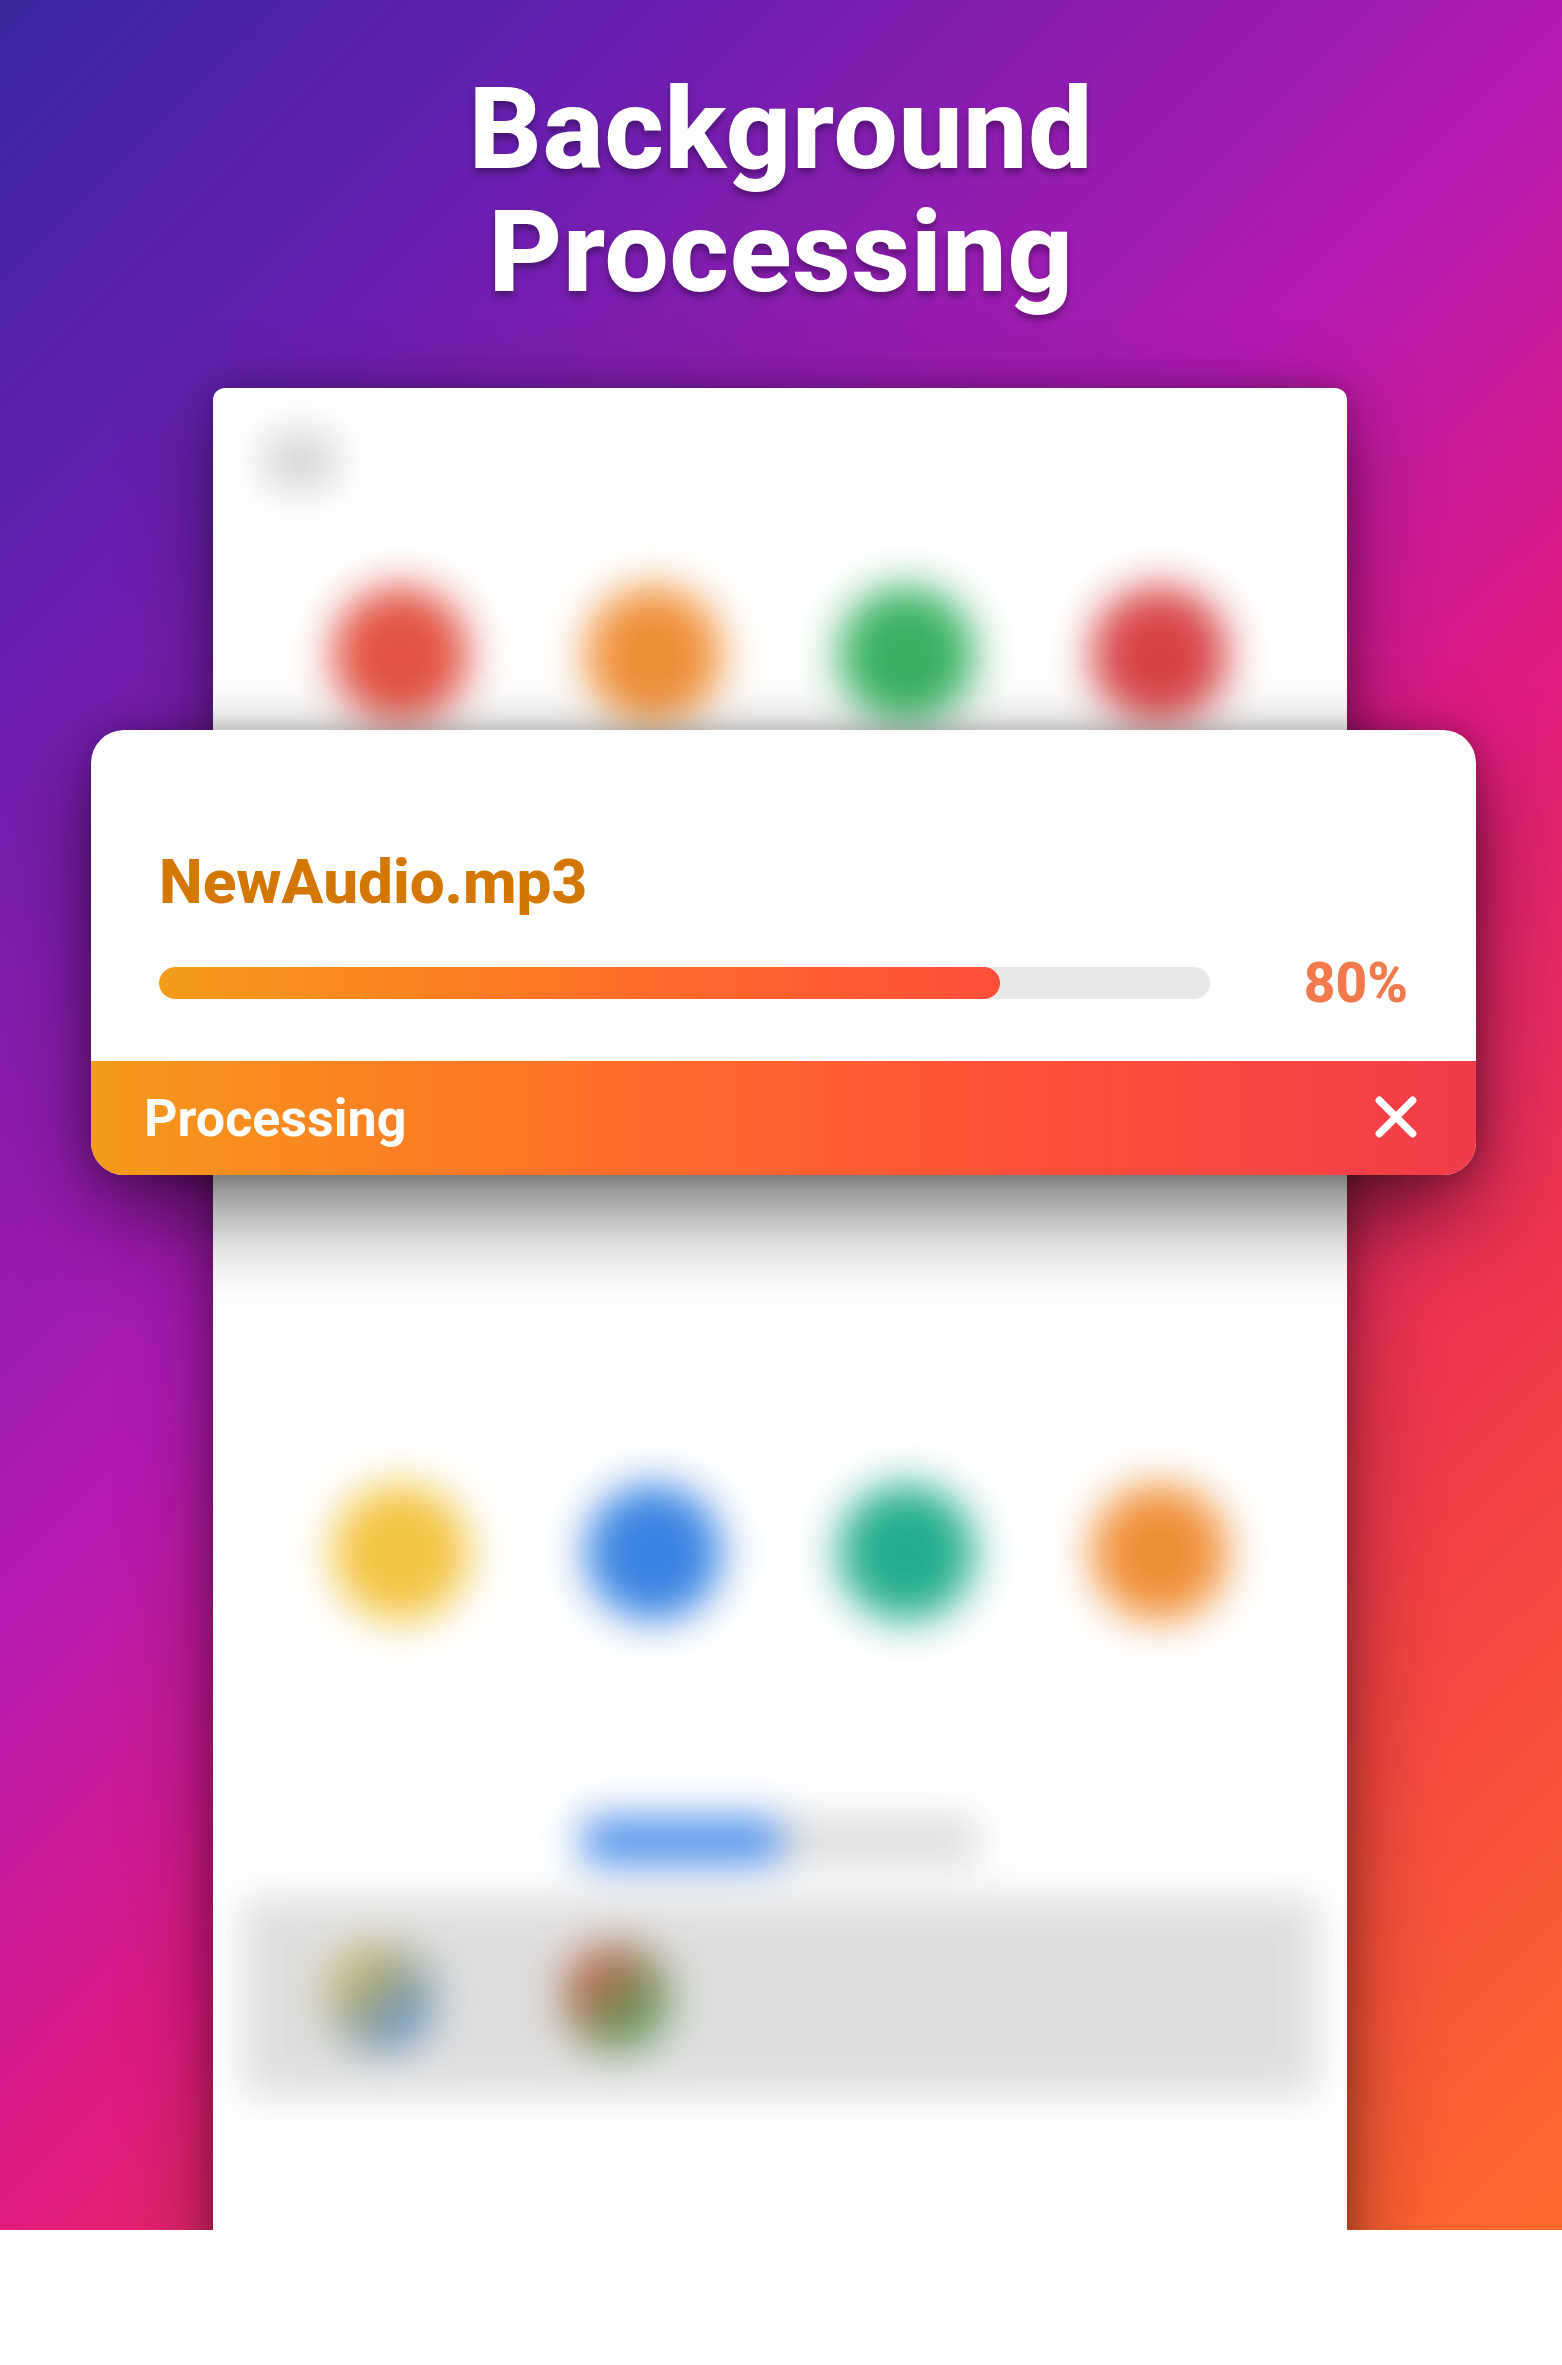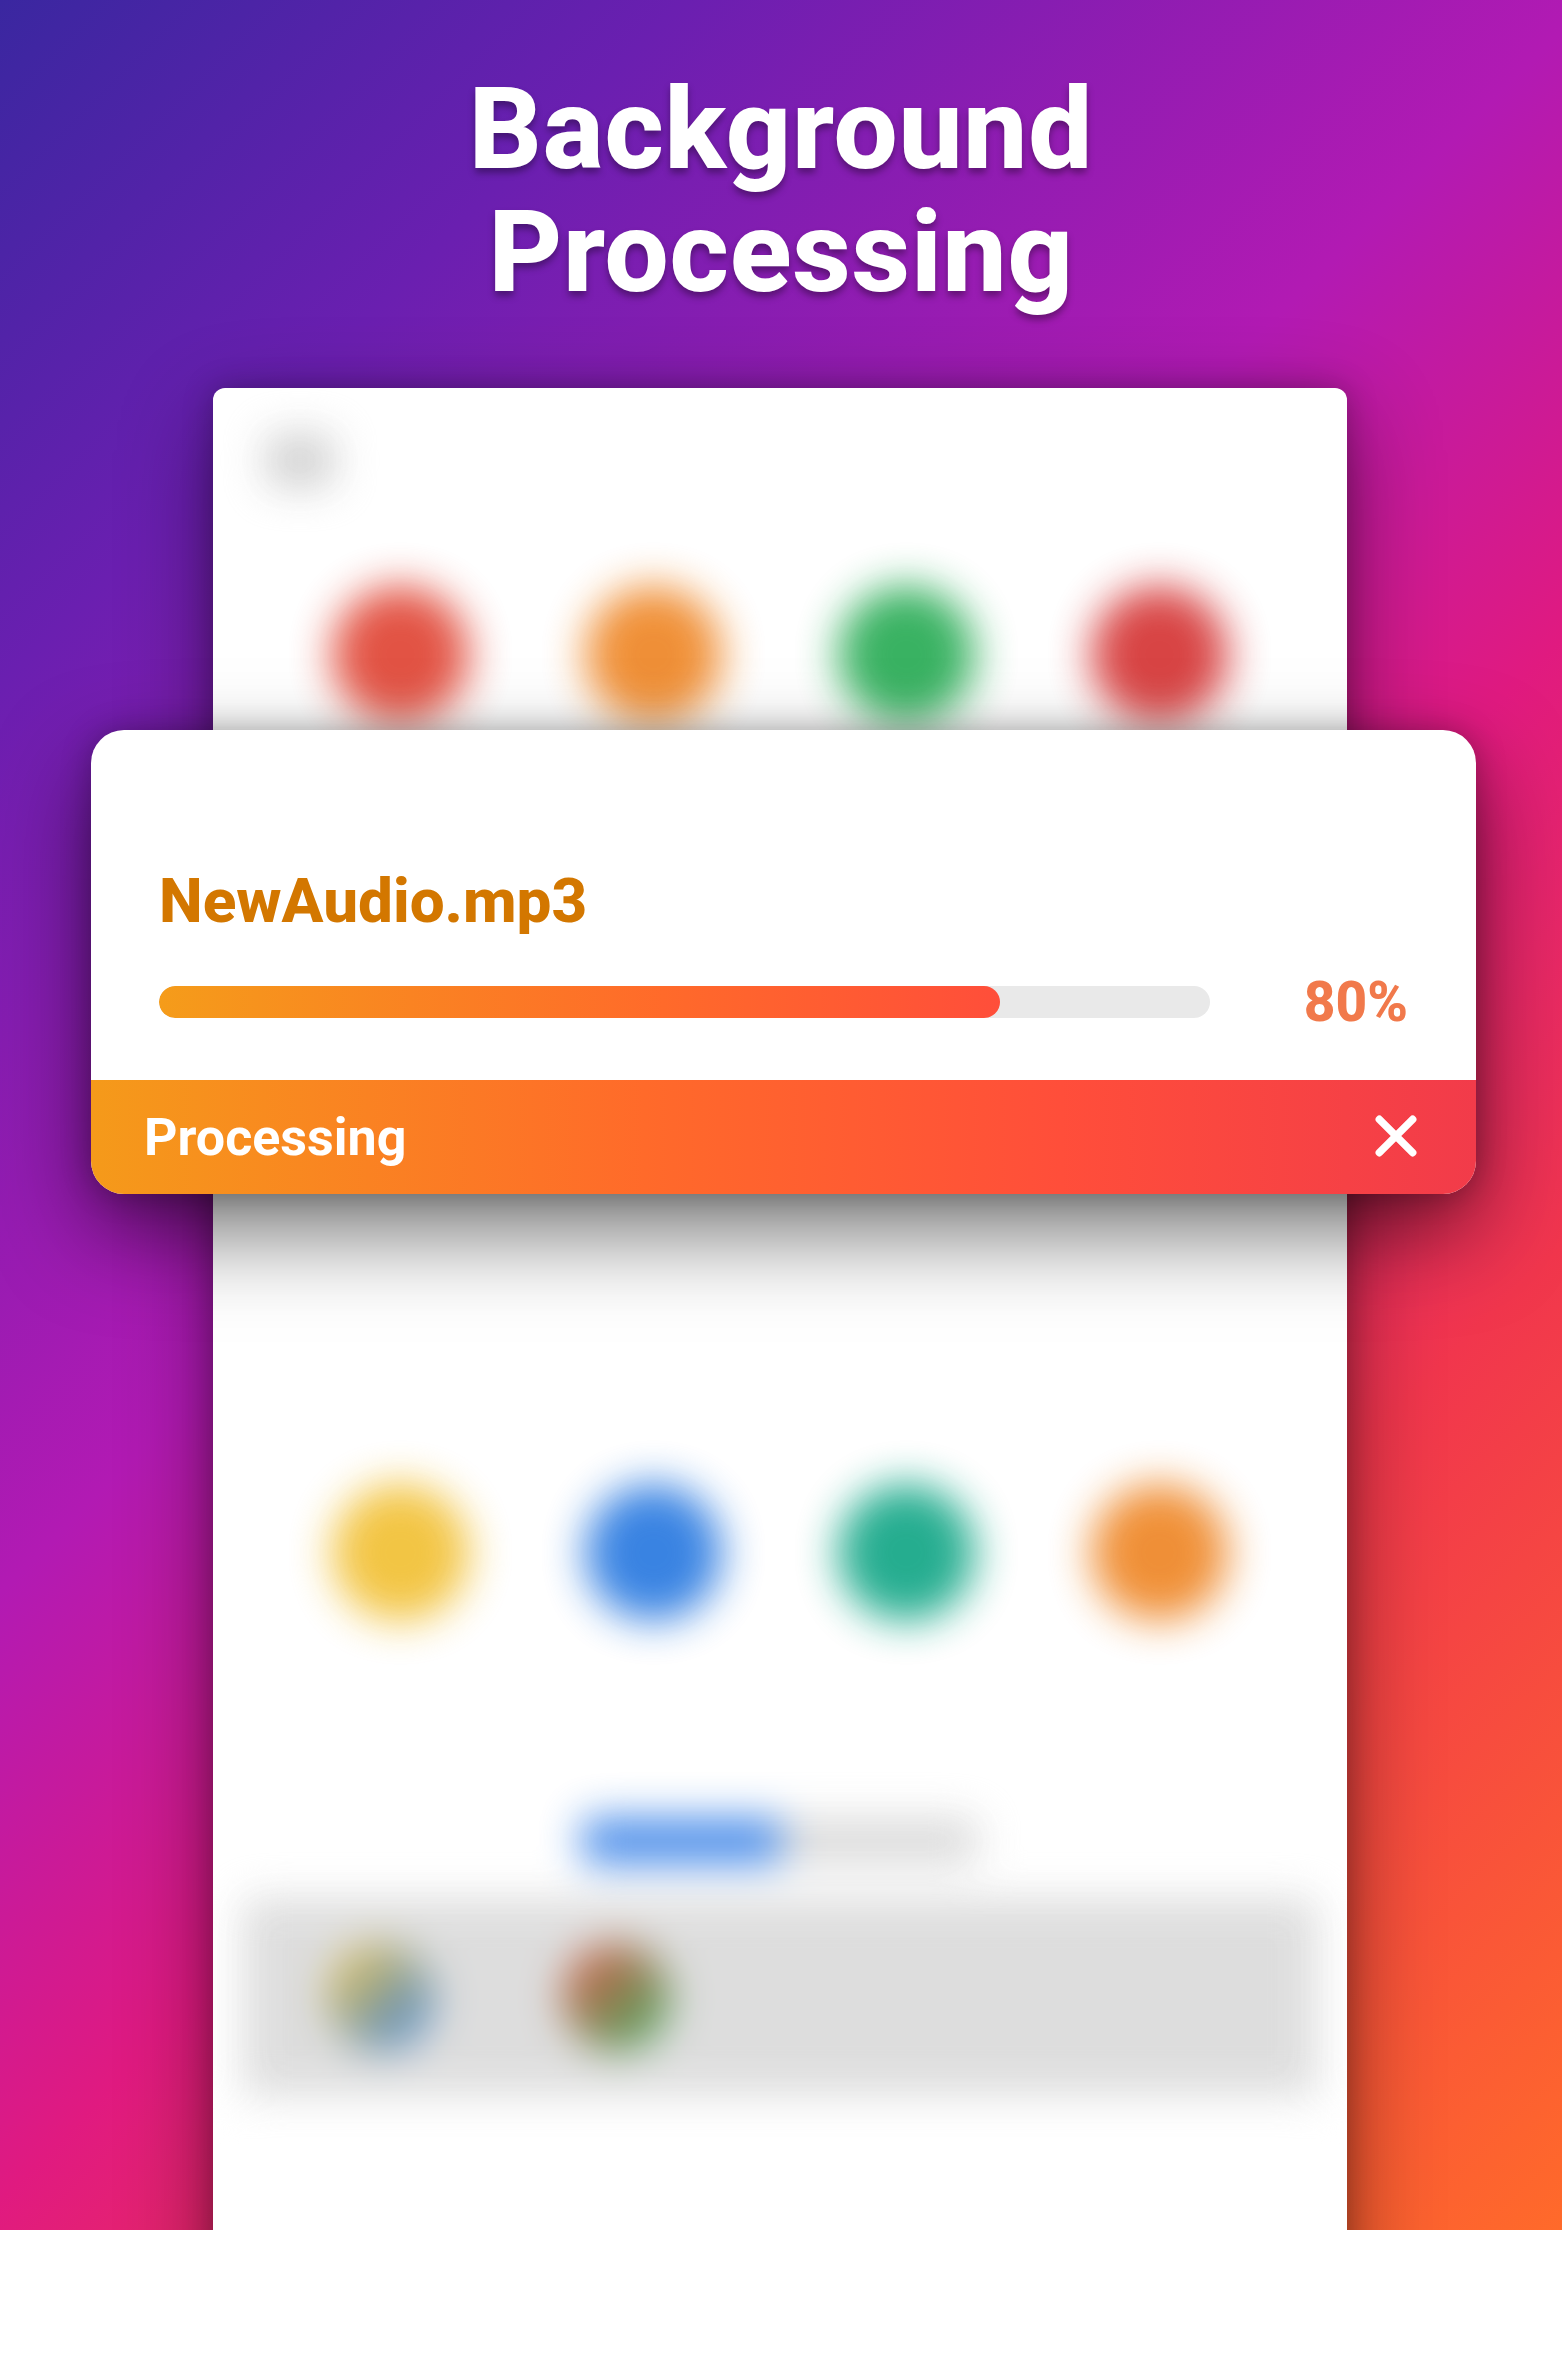--- a/index.html
+++ b/index.html
@@ -97,21 +97,21 @@
   .modal-body{
     padding: 59px 68px 46px 68px;
   }
   .modal-title{
     color:#6d6d6d;
     font-size:56px;
     font-weight:700;
     letter-spacing:0.4px;
   }
   .file-name{
-    margin-top:75px;
+    margin-top:56px;
     color:#d37700;
     font-size:62px;
     font-weight:800;
   }
   .progress-row{
     margin-top:33px;
     display:flex;
     align-items:center;
     gap:46px;
   }

